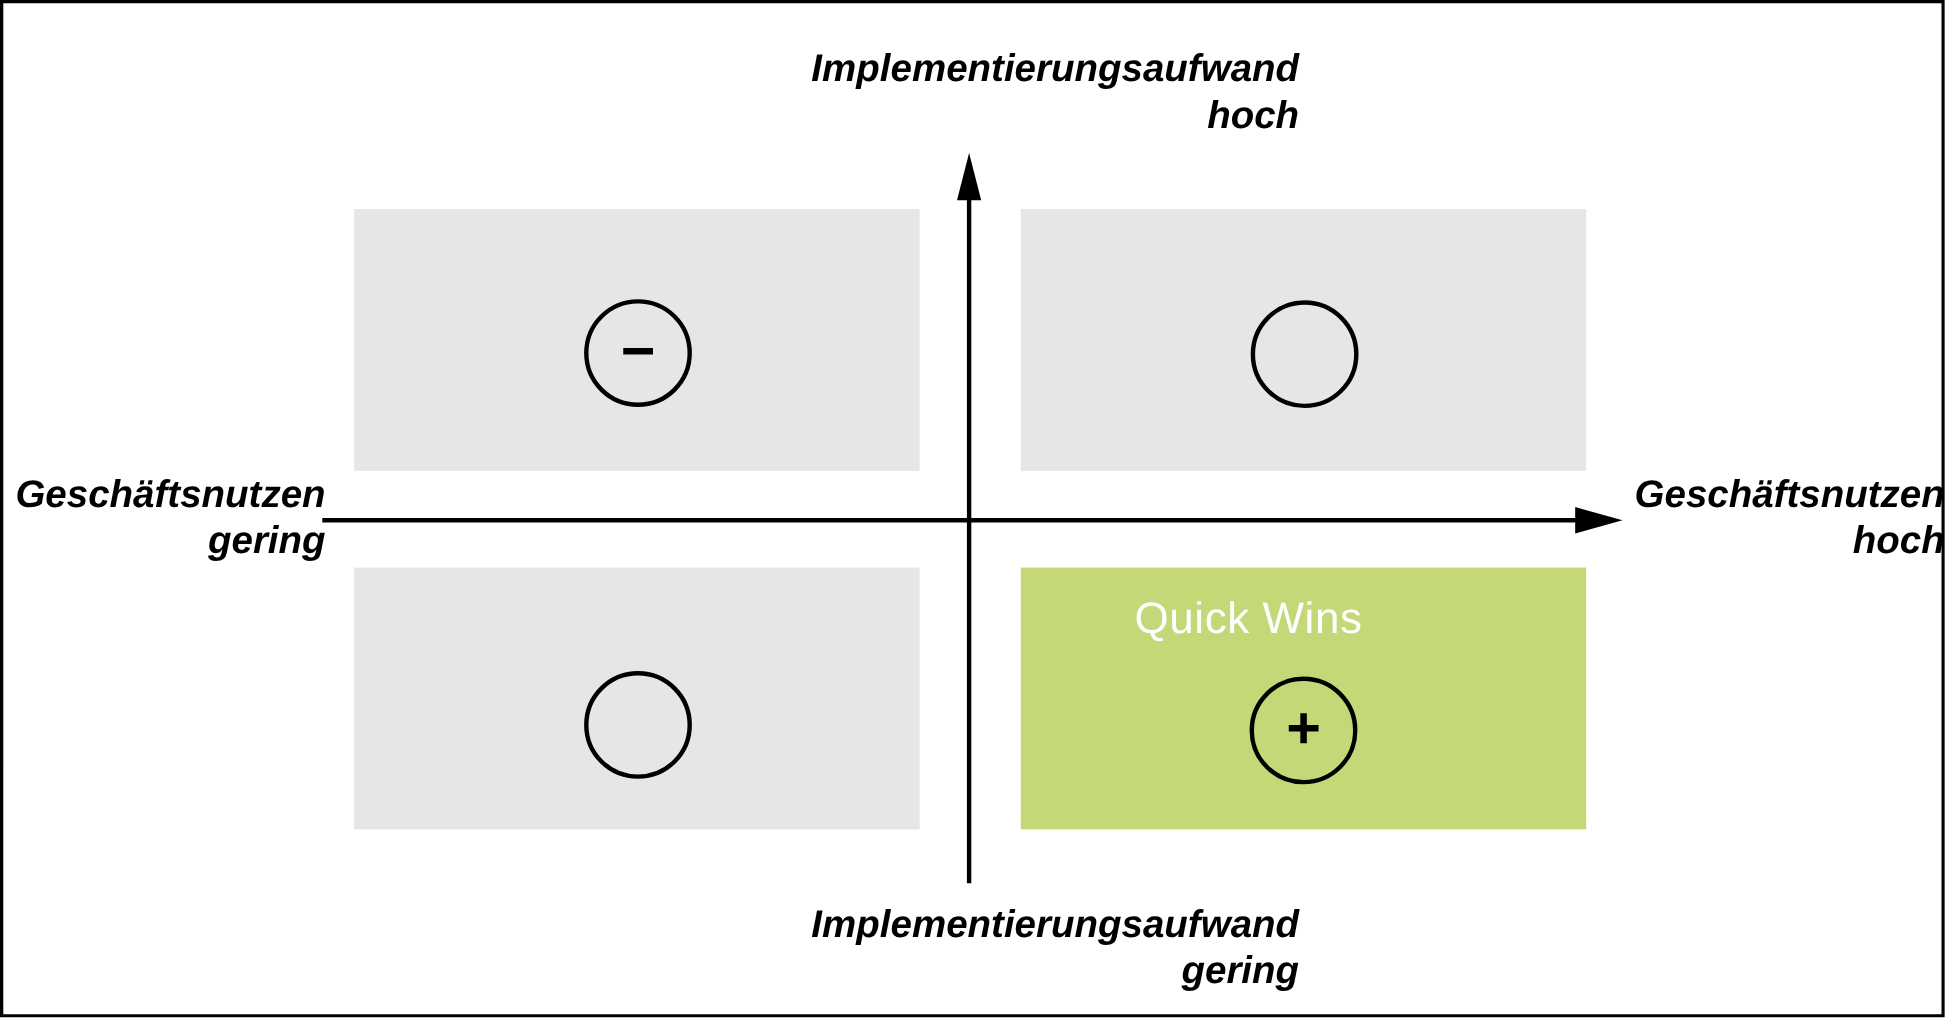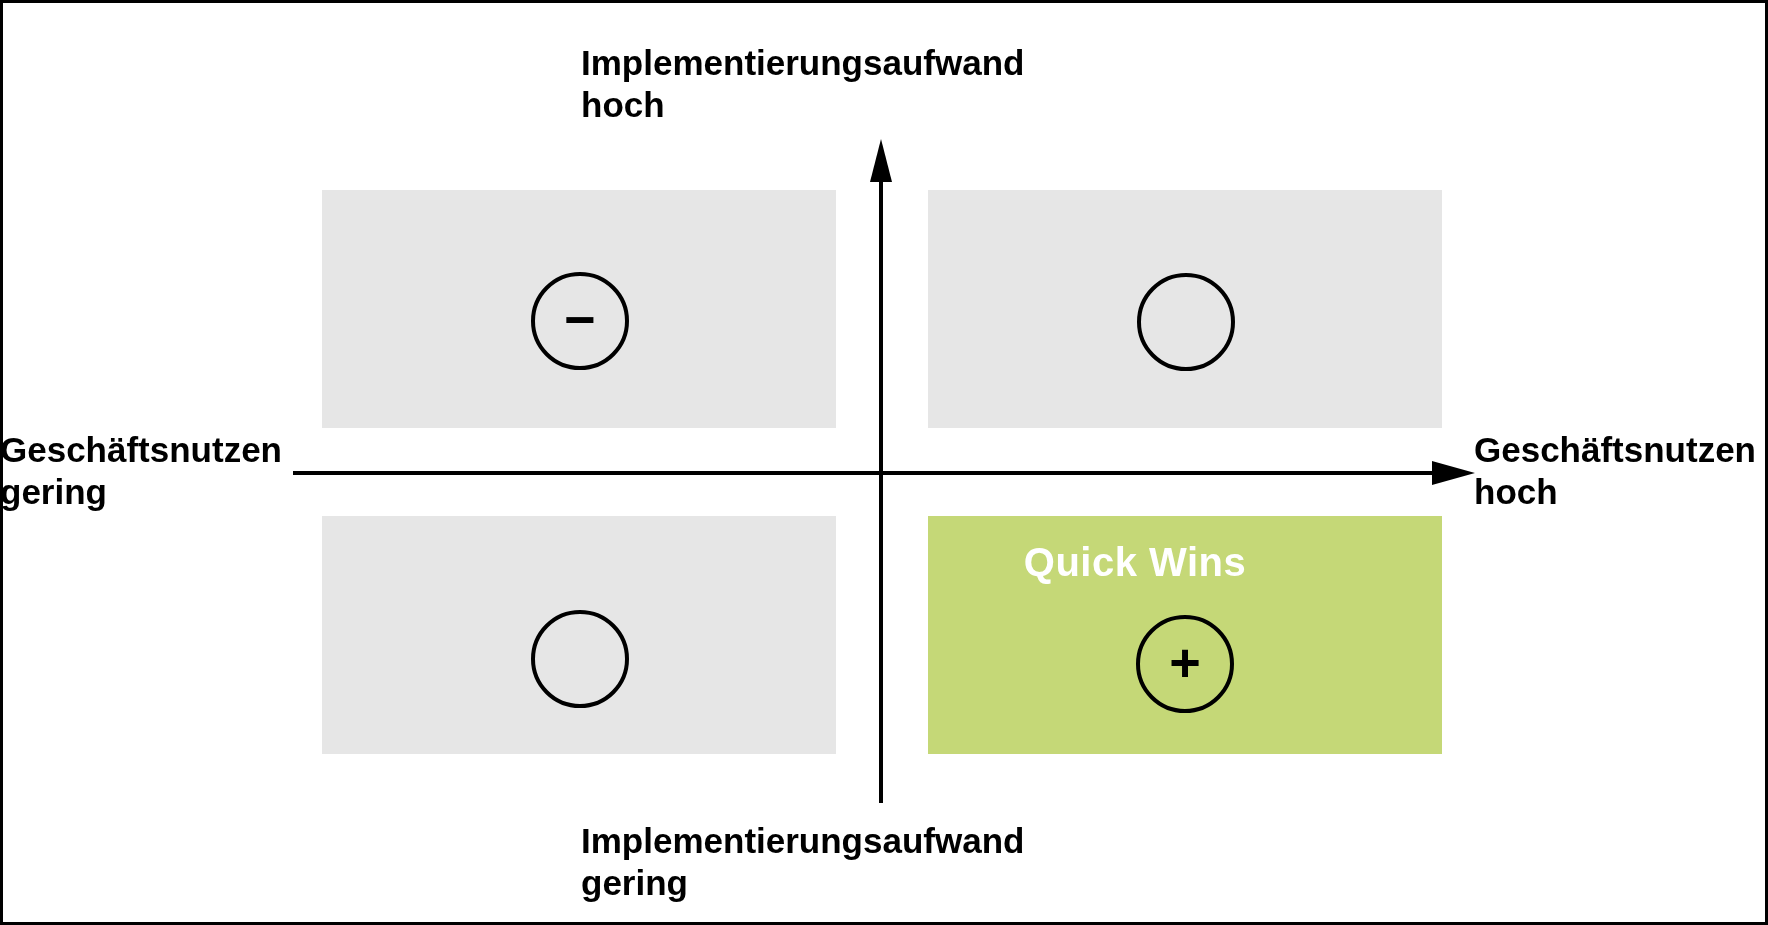--- a/index.html
+++ b/index.html
@@ -36,21 +36,21 @@
   .q-bl { left: 322px; top: 516px; }
   .q-br { left: 928px; top: 516px; }
 
   .quad-title {
     position: absolute;
     left: 928px;
     top: 540px;
     width: 414px;
     text-align: center;
     font-size: 40px;
-    font-weight: bold;
+    font-weight: normal;
     line-height: 44px;
     letter-spacing: 0.5px;
   }
 
   .marker-circle {
     position: absolute;
     width: 90px;
     height: 90px;
     border: 4px solid #000000;
     border-radius: 50%;
@@ -66,25 +66,26 @@
   .marker-sign {
     font-size: 54px;
     font-weight: bold;
     line-height: 1;
     color: #000000;
     transform: translateY(-2px);
   }
 
   .axis-label {
     position: absolute;
-    text-align: left;
+    text-align: right;
     font-size: 35px;
     font-weight: bold;
     line-height: 42px;
     white-space: nowrap;
+    font-style: italic;
   }
   .lbl-top    { left: 581px;  top: 42px;  width: 600px; }
   .lbl-bottom { left: 581px;  top: 820px; width: 600px; }
   .lbl-left   { left: 0px;    top: 429px; width: 296px; }
   .lbl-right  { left: 1474px; top: 429px; width: 294px; }
 </style>
 </head>
 <body>
 
 <div class="canvas">

